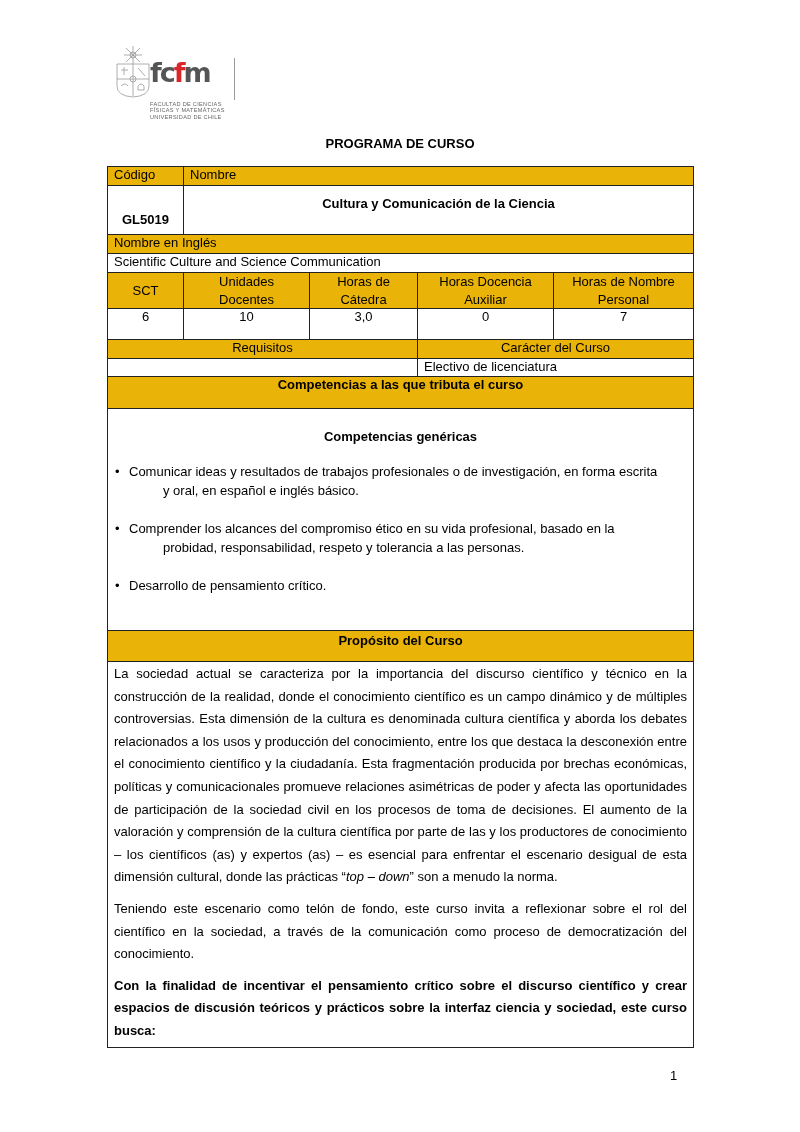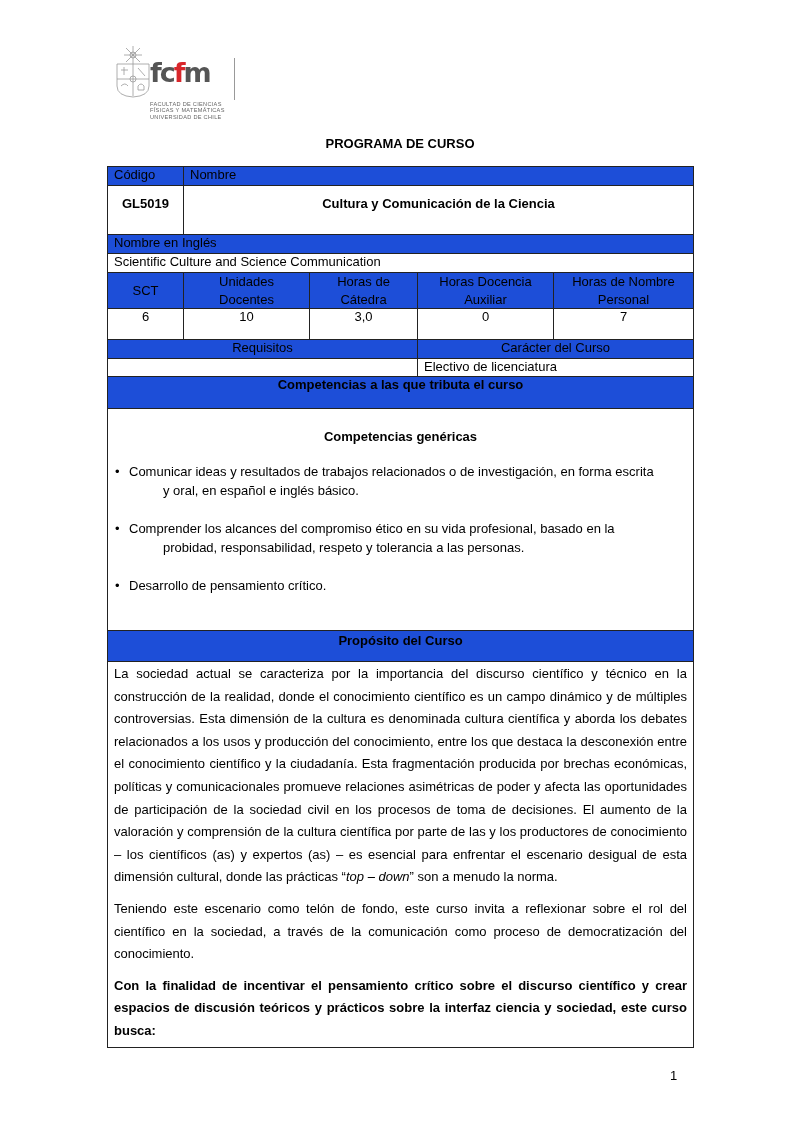--- a/index.html
+++ b/index.html
@@ -13,21 +13,21 @@
   .logo .vline { position: absolute; left: 122px; top: 12px; width: 1px; height: 42px; background: #999; }
   .logo .sub { position: absolute; left: 38px; top: 55px; font-size: 5.6px; color: #666; line-height: 6.4px;
                letter-spacing: 0.3px; white-space: nowrap; }
   .doc-title { position: absolute; left: 0; width: 800px; top: 136px; text-align: center;
                font-size: 13px; font-weight: bold; }
   .tbl { position: absolute; left: 107px; top: 166px; width: 587px; }
   .row { display: flex; border-left: 1.3px solid #222; border-right: 1.3px solid #222; border-top: 1.3px solid #222; box-sizing: border-box; }
   .row.last { border-bottom: 1.3px solid #222; }
   .cell { box-sizing: border-box; font-size: 13px; padding: 0 6px; display: flex; align-items: flex-start; }
   .cell + .cell { border-left: 1.3px solid #222; }
-  .gray { background: #1d4ed8; }
+  .gray { background: #eab308; }
   .center { justify-content: center; text-align: center; }
   .bold { font-weight: bold; }
   .c1 { width: 75px; } .c2 { width: 126px; } .c3 { width: 108px; } .c4 { width: 136px; } .c5 { flex: 1; }
   .half1 { width: 309px; } .half2 { flex: 1; }
   .full { flex: 1; }
   .comp-box { padding: 20px 7px 0 7px; height: 221px; box-sizing: border-box; font-size: 13px; }
   .comp-head { font-weight: bold; margin-bottom: 18px; text-align: center; }
   .bullet { position: relative; padding-left: 14px; line-height: 19px; margin-bottom: 19px; }
   .bullet::before { content: "•"; position: absolute; left: 0; top: 0; }
   .bullet .cont { display: block; padding-left: 34px; }
@@ -69,21 +69,21 @@
 <div class="doc-title">PROGRAMA DE CURSO</div>
 
 <div class="tbl">
 
   <div class="row gray" style="height:19px">
     <div class="cell c1">Código</div>
     <div class="cell full">Nombre</div>
   </div>
 
   <div class="row" style="height:49px">
-    <div class="cell c1 center bold" style="padding-top:10px">GL5019</div>
+    <div class="cell c1 center bold" style="padding-top:26px">GL5019</div>
     <div class="cell full center bold" style="padding-top:10px">Cultura y Comunicación de la Ciencia</div>
   </div>
 
   <div class="row gray" style="height:19px">
     <div class="cell full">Nombre en Inglés</div>
   </div>
 
   <div class="row" style="height:19px">
     <div class="cell full">Scientific Culture and Science Communication</div>
   </div>
@@ -115,21 +115,21 @@
   </div>
 
   <div class="row gray" style="height:32px">
     <div class="cell full center bold">Competencias a las que tributa el curso</div>
   </div>
 
   <div class="row">
     <div class="comp-box" style="flex:1">
       <div class="comp-head">Competencias genéricas</div>
       <div class="bullet">
-        <span>Comunicar ideas y resultados de trabajos relacionados o de investigación, en forma escrita</span>
+        <span>Comunicar ideas y resultados de trabajos profesionales o de investigación, en forma escrita</span>
         <span class="cont">y oral, en español e inglés básico.</span>
       </div>
       <div class="bullet">
         <span>Comprender los alcances del compromiso ético en su vida profesional, basado en la</span>
         <span class="cont">probidad, responsabilidad, respeto y tolerancia a las personas.</span>
       </div>
       <div class="bullet">
         <span>Desarrollo de pensamiento crítico.</span>
       </div>
     </div>

